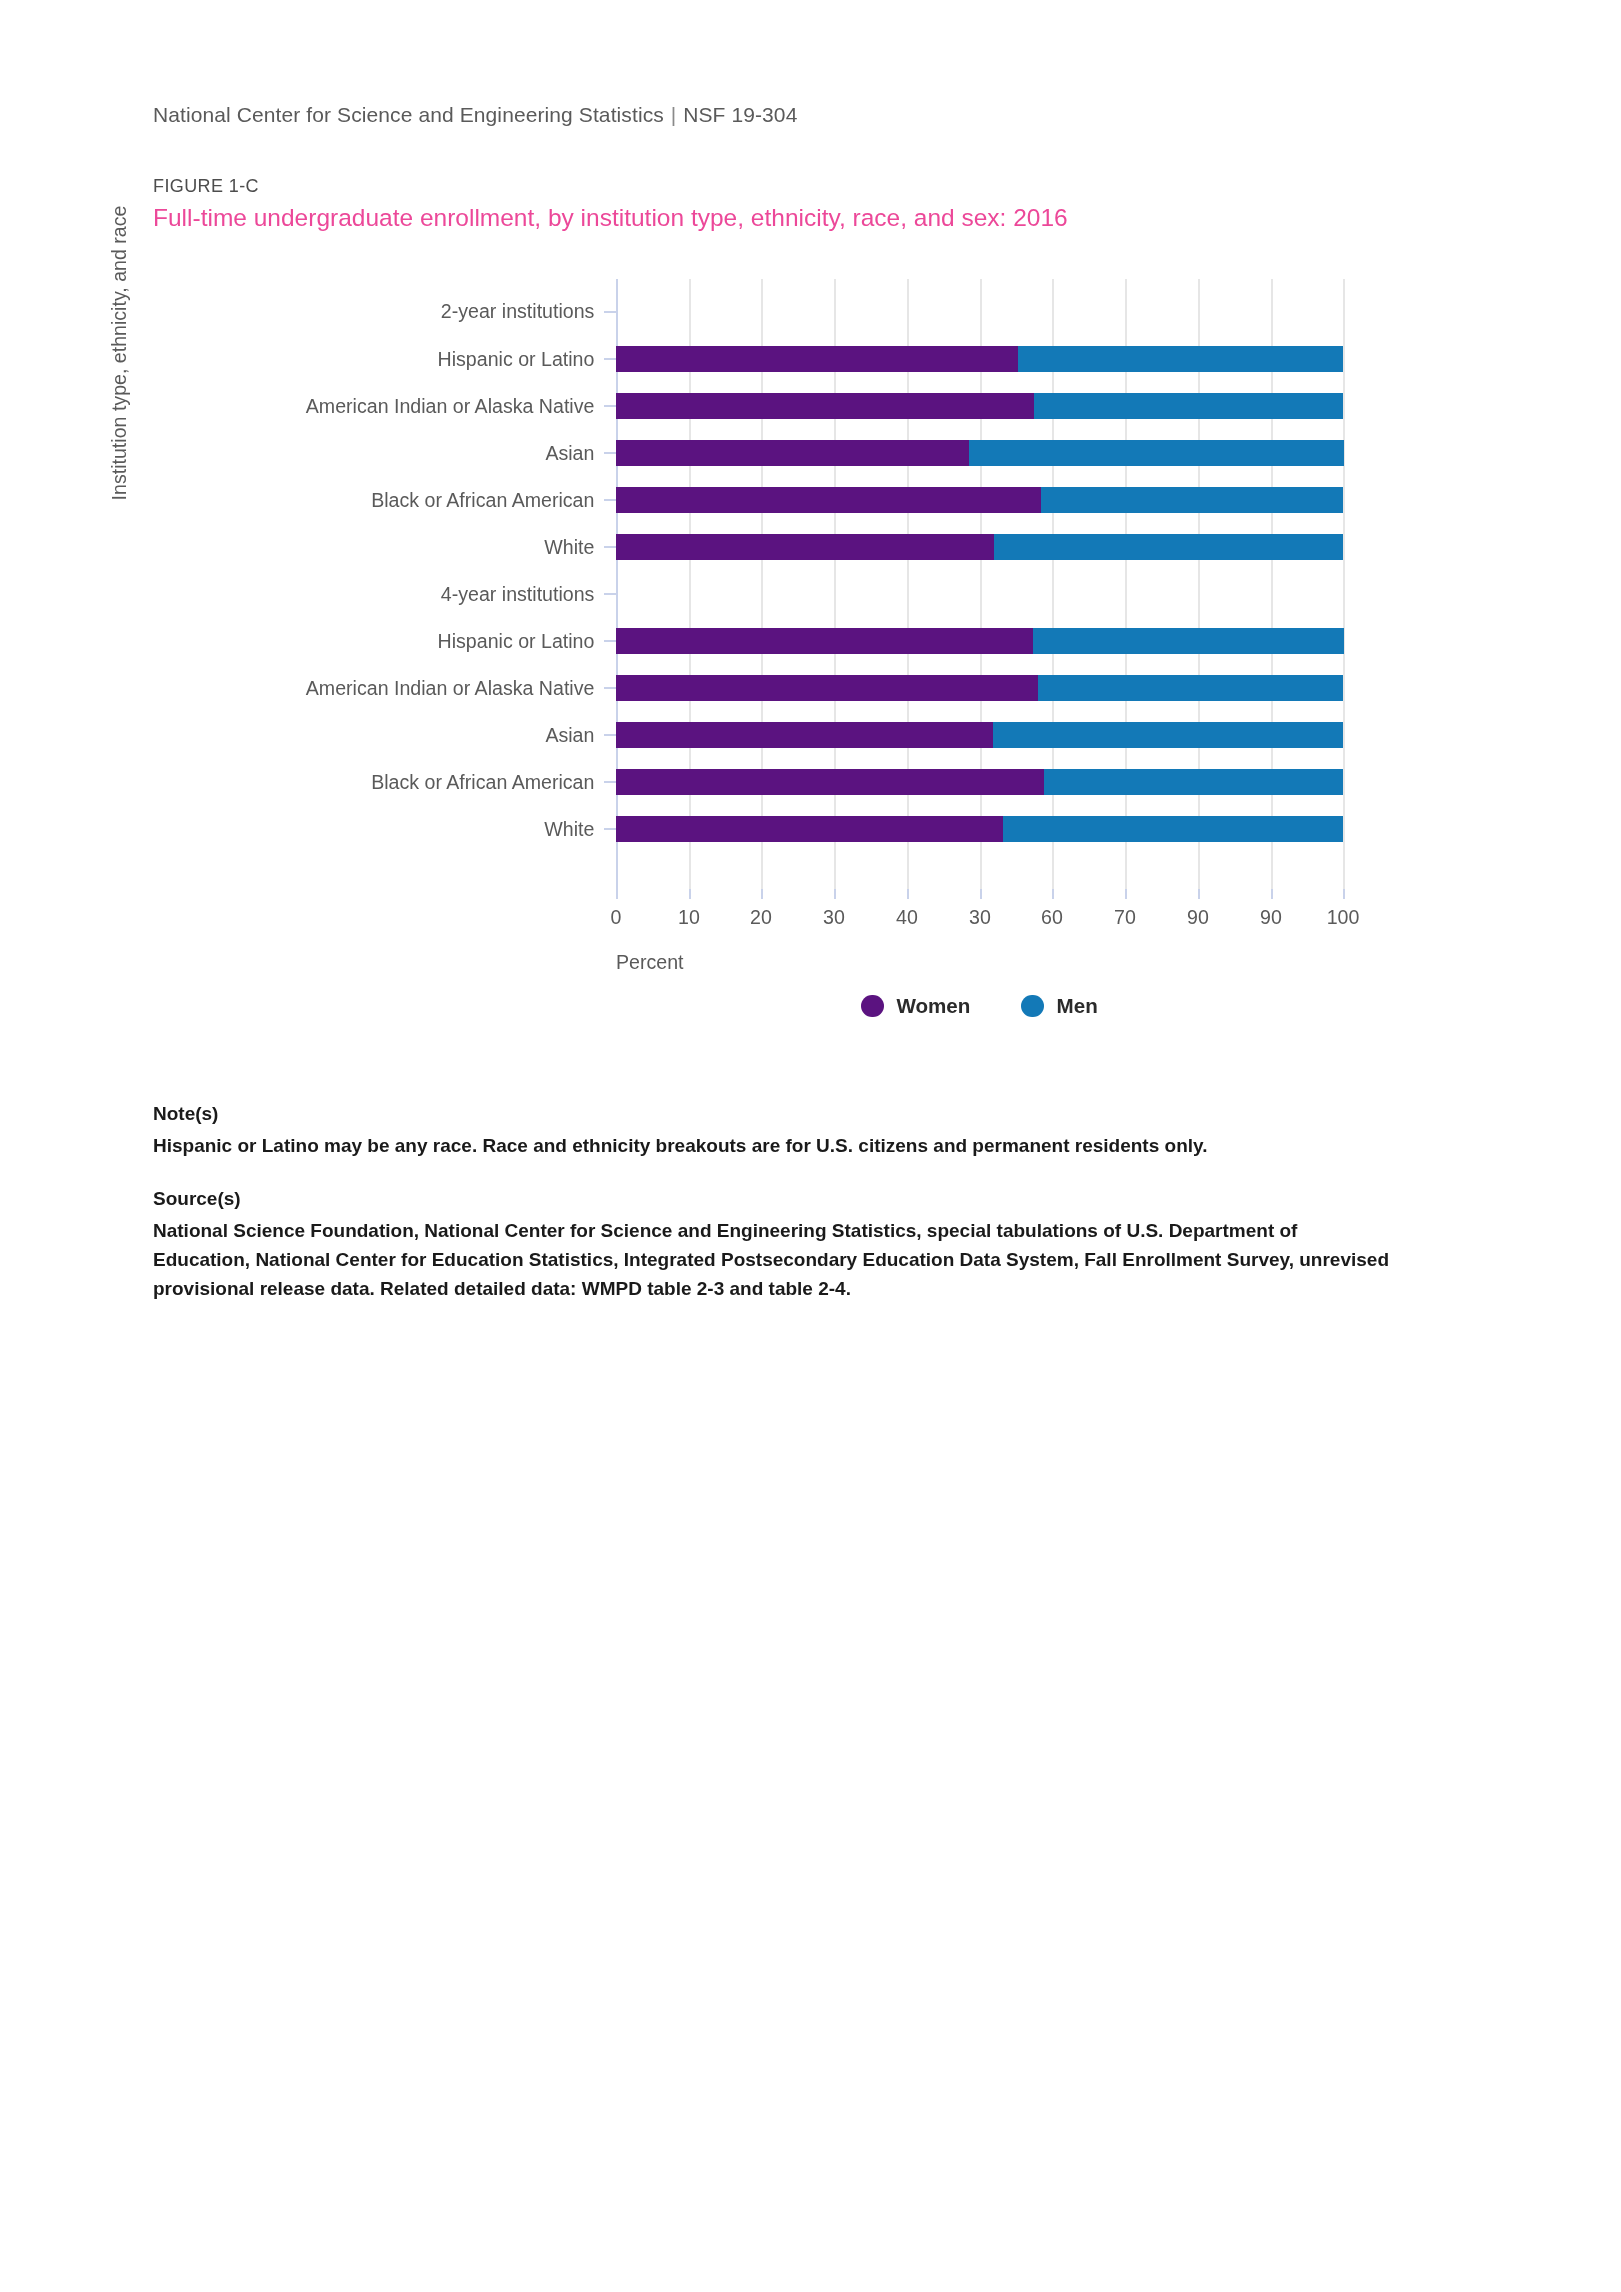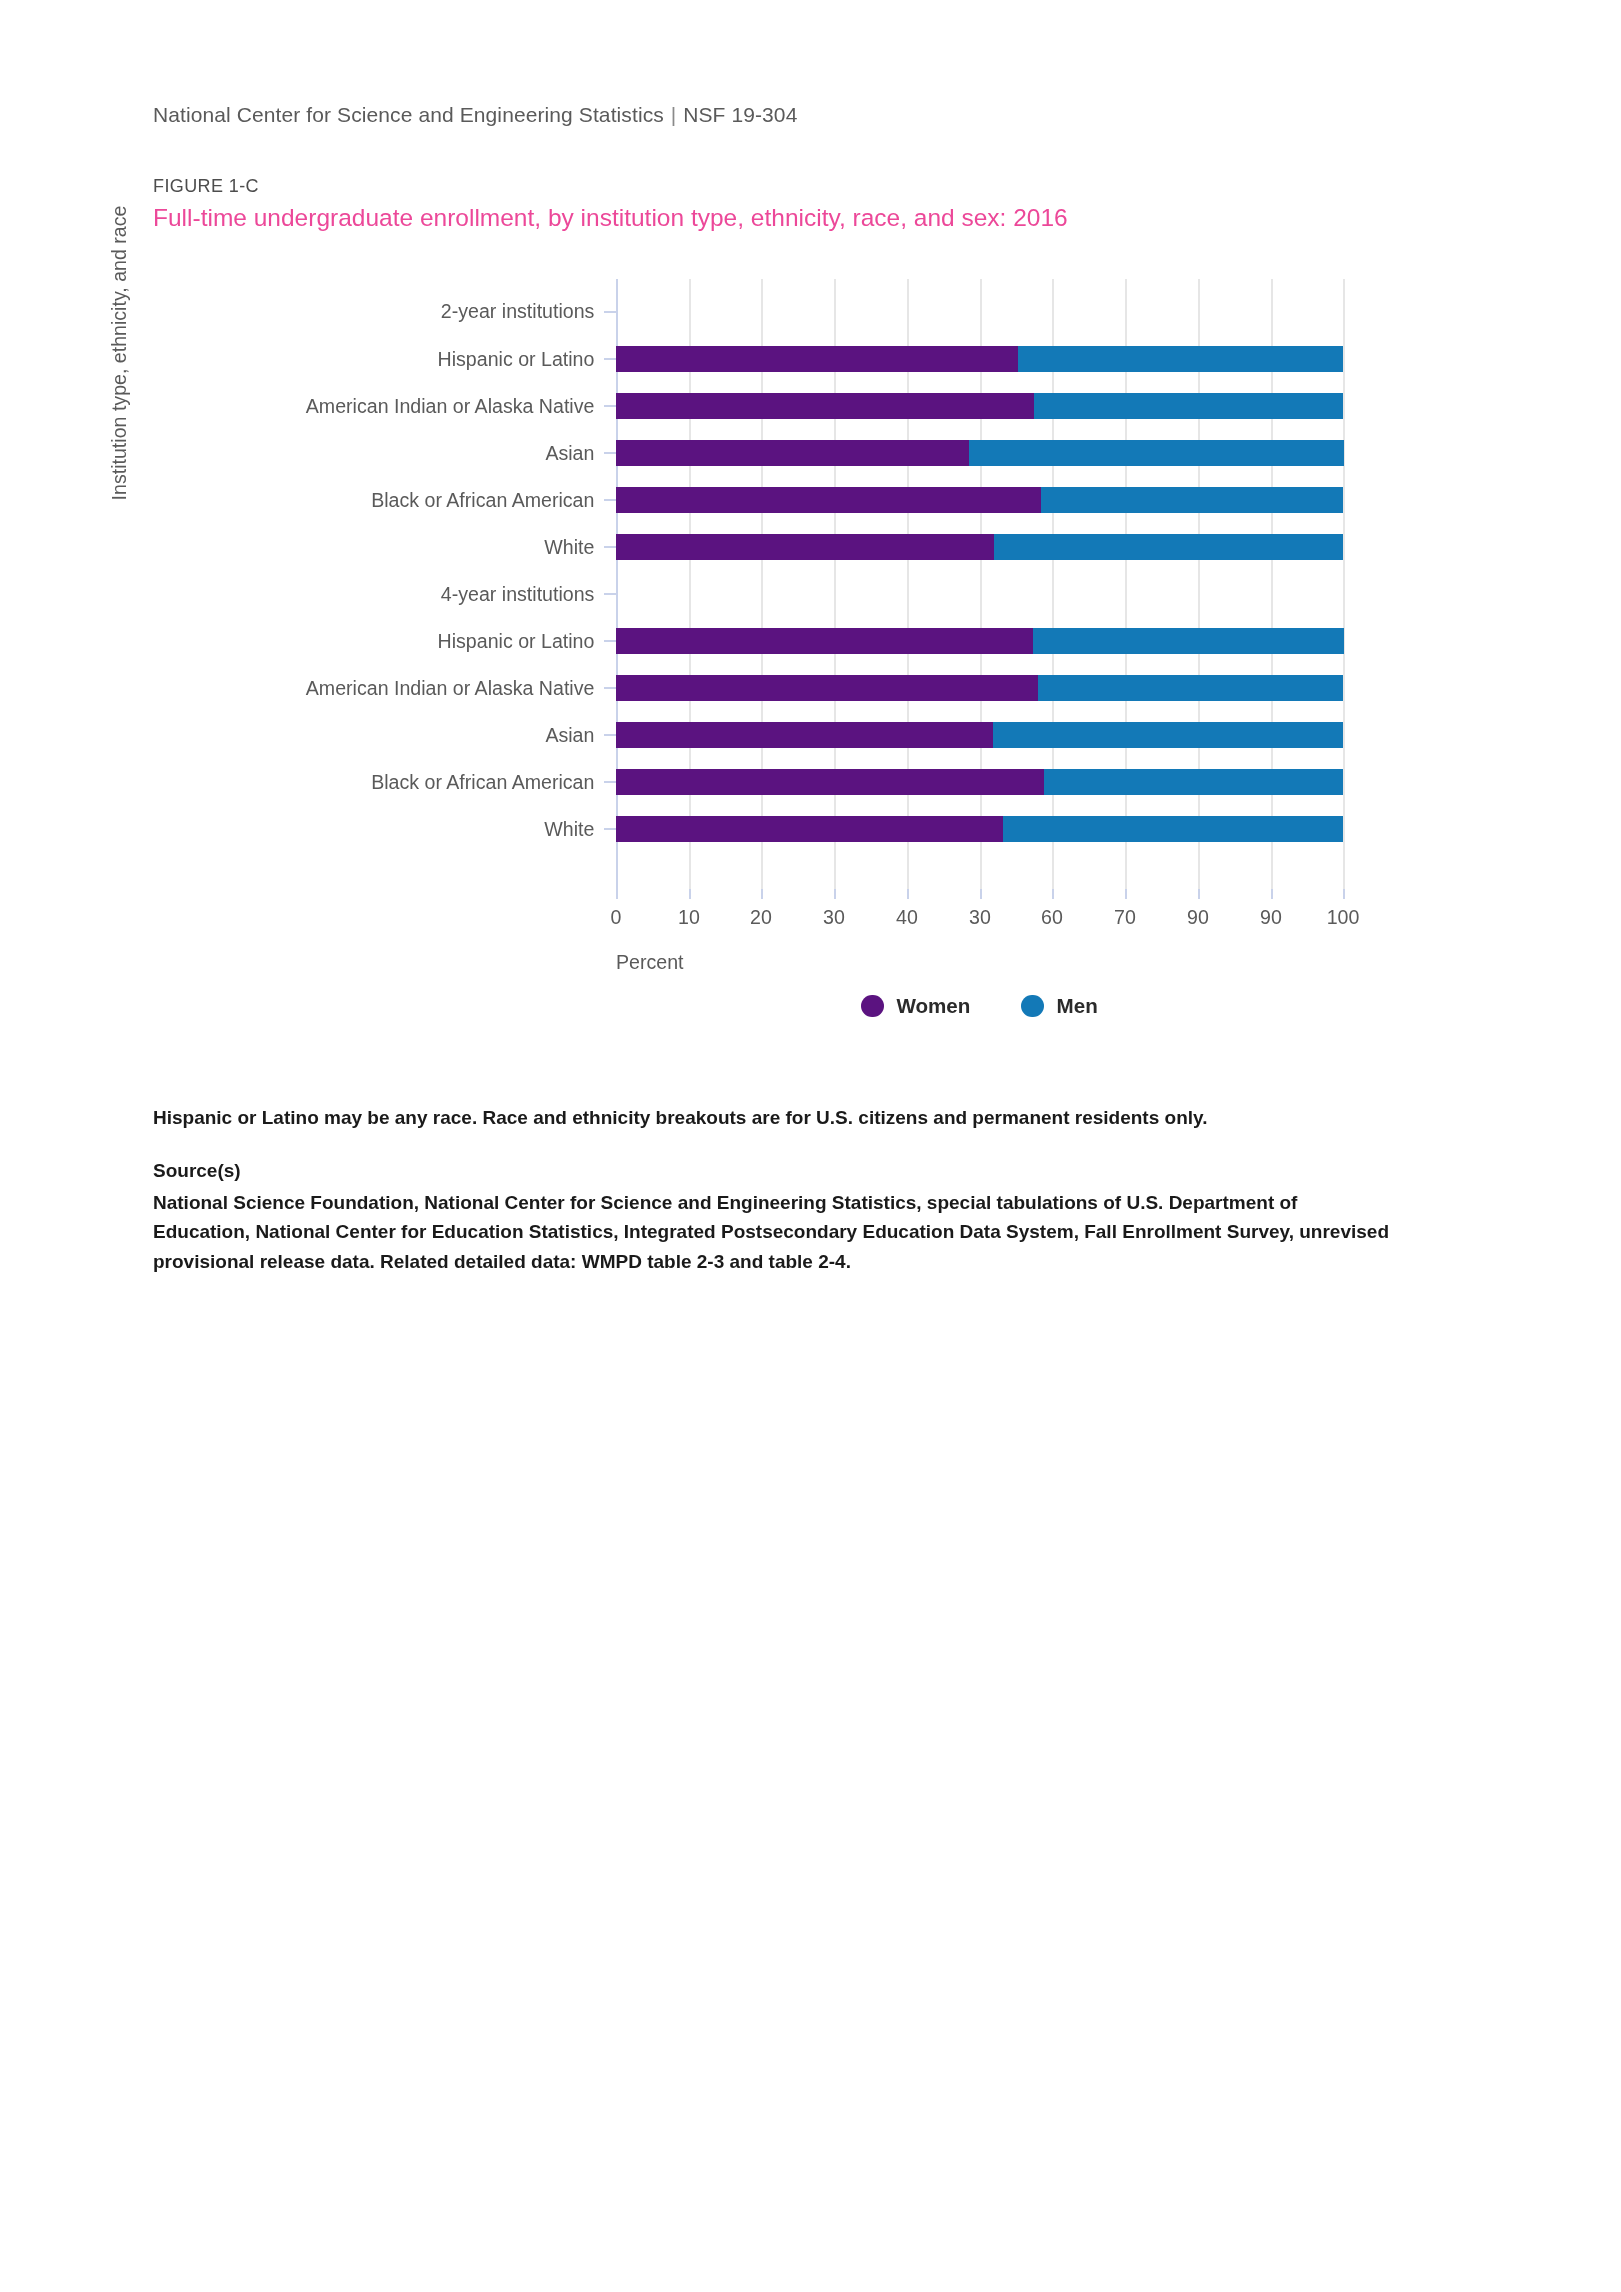--- a/index.html
+++ b/index.html
@@ -375,19 +375,20 @@
           <span class="legend-text">Women</span>
         </div>
         <div class="legend-item">
           <span class="legend-dot" style="background: rgb(19, 121, 183);"></span>
           <span class="legend-text">Men</span>
         </div>
       </div>
   </div>
 
   <div class="notes">
+    <p class="notes-heading">Note(s)</p>
     <p class="notes-body">Hispanic or Latino may be any race. Race and ethnicity breakouts are for U.S. citizens and permanent residents only.</p>
     <p class="notes-heading">Source(s)</p>
     <p class="notes-body src">National Science Foundation, National Center for Science and Engineering Statistics, special tabulations of U.S. Department of Education, National Center for Education Statistics, Integrated Postsecondary Education Data System, Fall Enrollment Survey, unrevised provisional release data. Related detailed data: WMPD table 2-3 and table 2-4.</p>
   </div>
 
 </div>
 
 
 </body></html>

